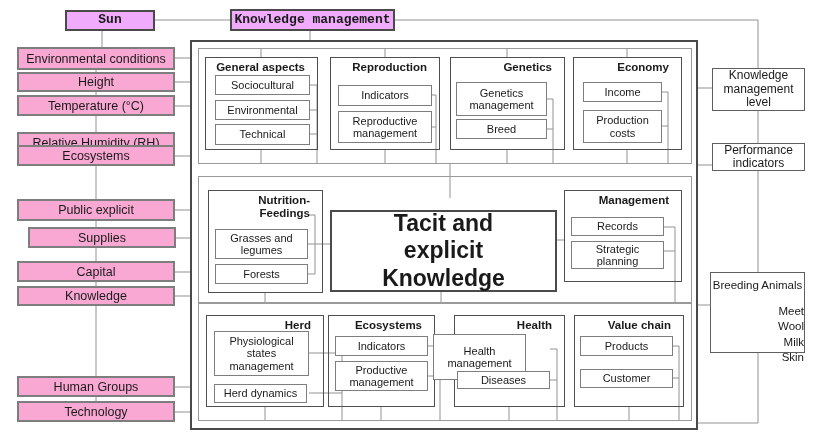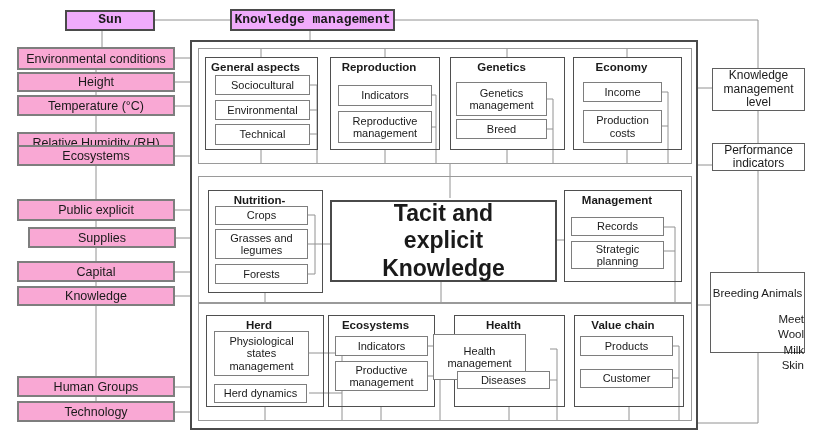--- a/index.html
+++ b/index.html
@@ -20,28 +20,28 @@
   
   .rb { border:1.5px solid #5f5f5f; background:#fff; font-size:12px; }
   
   .outer { border:2px solid #4a4a4a; background:transparent; }
   
   .row { border:1px solid #9a9a9a; background:transparent; }
   
   .sec { border:1.5px solid #4f4f4f; background:transparent; }
   .sechdr {
     position:absolute; top:3px; left:0; right:12px;
-    text-align:center; font-weight:bold; font-size:11.5px;
+    text-align:right; font-weight:bold; font-size:11.5px;
   }
   
   .sub { border:1.5px solid #7e7e7e; background:#fff; font-size:11px; padding:1px 2px; }
   
   .tacit { border:2px solid #4a4a4a; background:#fff; font-weight:bold; font-size:23px; line-height:1.2; }
   
-  .breed { display:block; padding-top:14px; font-size:11.5px; }
+  .breed { display:block; padding-top:6px; font-size:11.5px; }
   .breed .bt { text-align:center; margin-bottom:12px; }
   .breed .bi { text-align:right; line-height:1.35; }
 </style>
 </head>
 <body>
 
 <div class="canvas">
 
   <svg width="824" height="441" viewBox="0 0 824 441">
     <path fill="none" stroke="#929292" stroke-width="1" d="
@@ -110,25 +110,24 @@
 
   <div class="bx sec" style="left:573px;top:57px;width:109px;height:93px">
     <span class="sechdr">Economy</span>
   </div>
   <div class="bx sub" style="left:583px;top:82px;width:79px;height:20px">Income</div>
   <div class="bx sub" style="left:583px;top:110px;width:79px;height:33px">Production costs</div>
 
   <div class="bx sec" style="left:208px;top:190px;width:115px;height:103px">
     <span class="sechdr">Nutrition-Feedings</span>
   </div>
-  <div class="bx sub" style="left:215px;top:206px;width:93px;height:19px">Crops</div>
   <div class="bx sub" style="left:215px;top:229px;width:93px;height:30px">Grasses and legumes</div>
   <div class="bx sub" style="left:215px;top:264px;width:93px;height:20px">Forests</div>
 
-  <div class="bx tacit" style="left:330px;top:200px;width:227px;height:82px;padding:0 21px">Tacit and explicit Knowledge</div>
+  <div class="bx tacit" style="left:330px;top:210px;width:227px;height:82px;padding:0 21px">Tacit and explicit Knowledge</div>
 
   <div class="bx sec" style="left:564px;top:190px;width:118px;height:92px">
     <span class="sechdr">Management</span>
   </div>
   <div class="bx sub" style="left:571px;top:217px;width:93px;height:19px">Records</div>
   <div class="bx sub" style="left:571px;top:241px;width:93px;height:28px">Strategic planning</div>
 
   <div class="bx sec" style="left:206px;top:315px;width:118px;height:92px">
     <span class="sechdr">Herd</span>
   </div>

